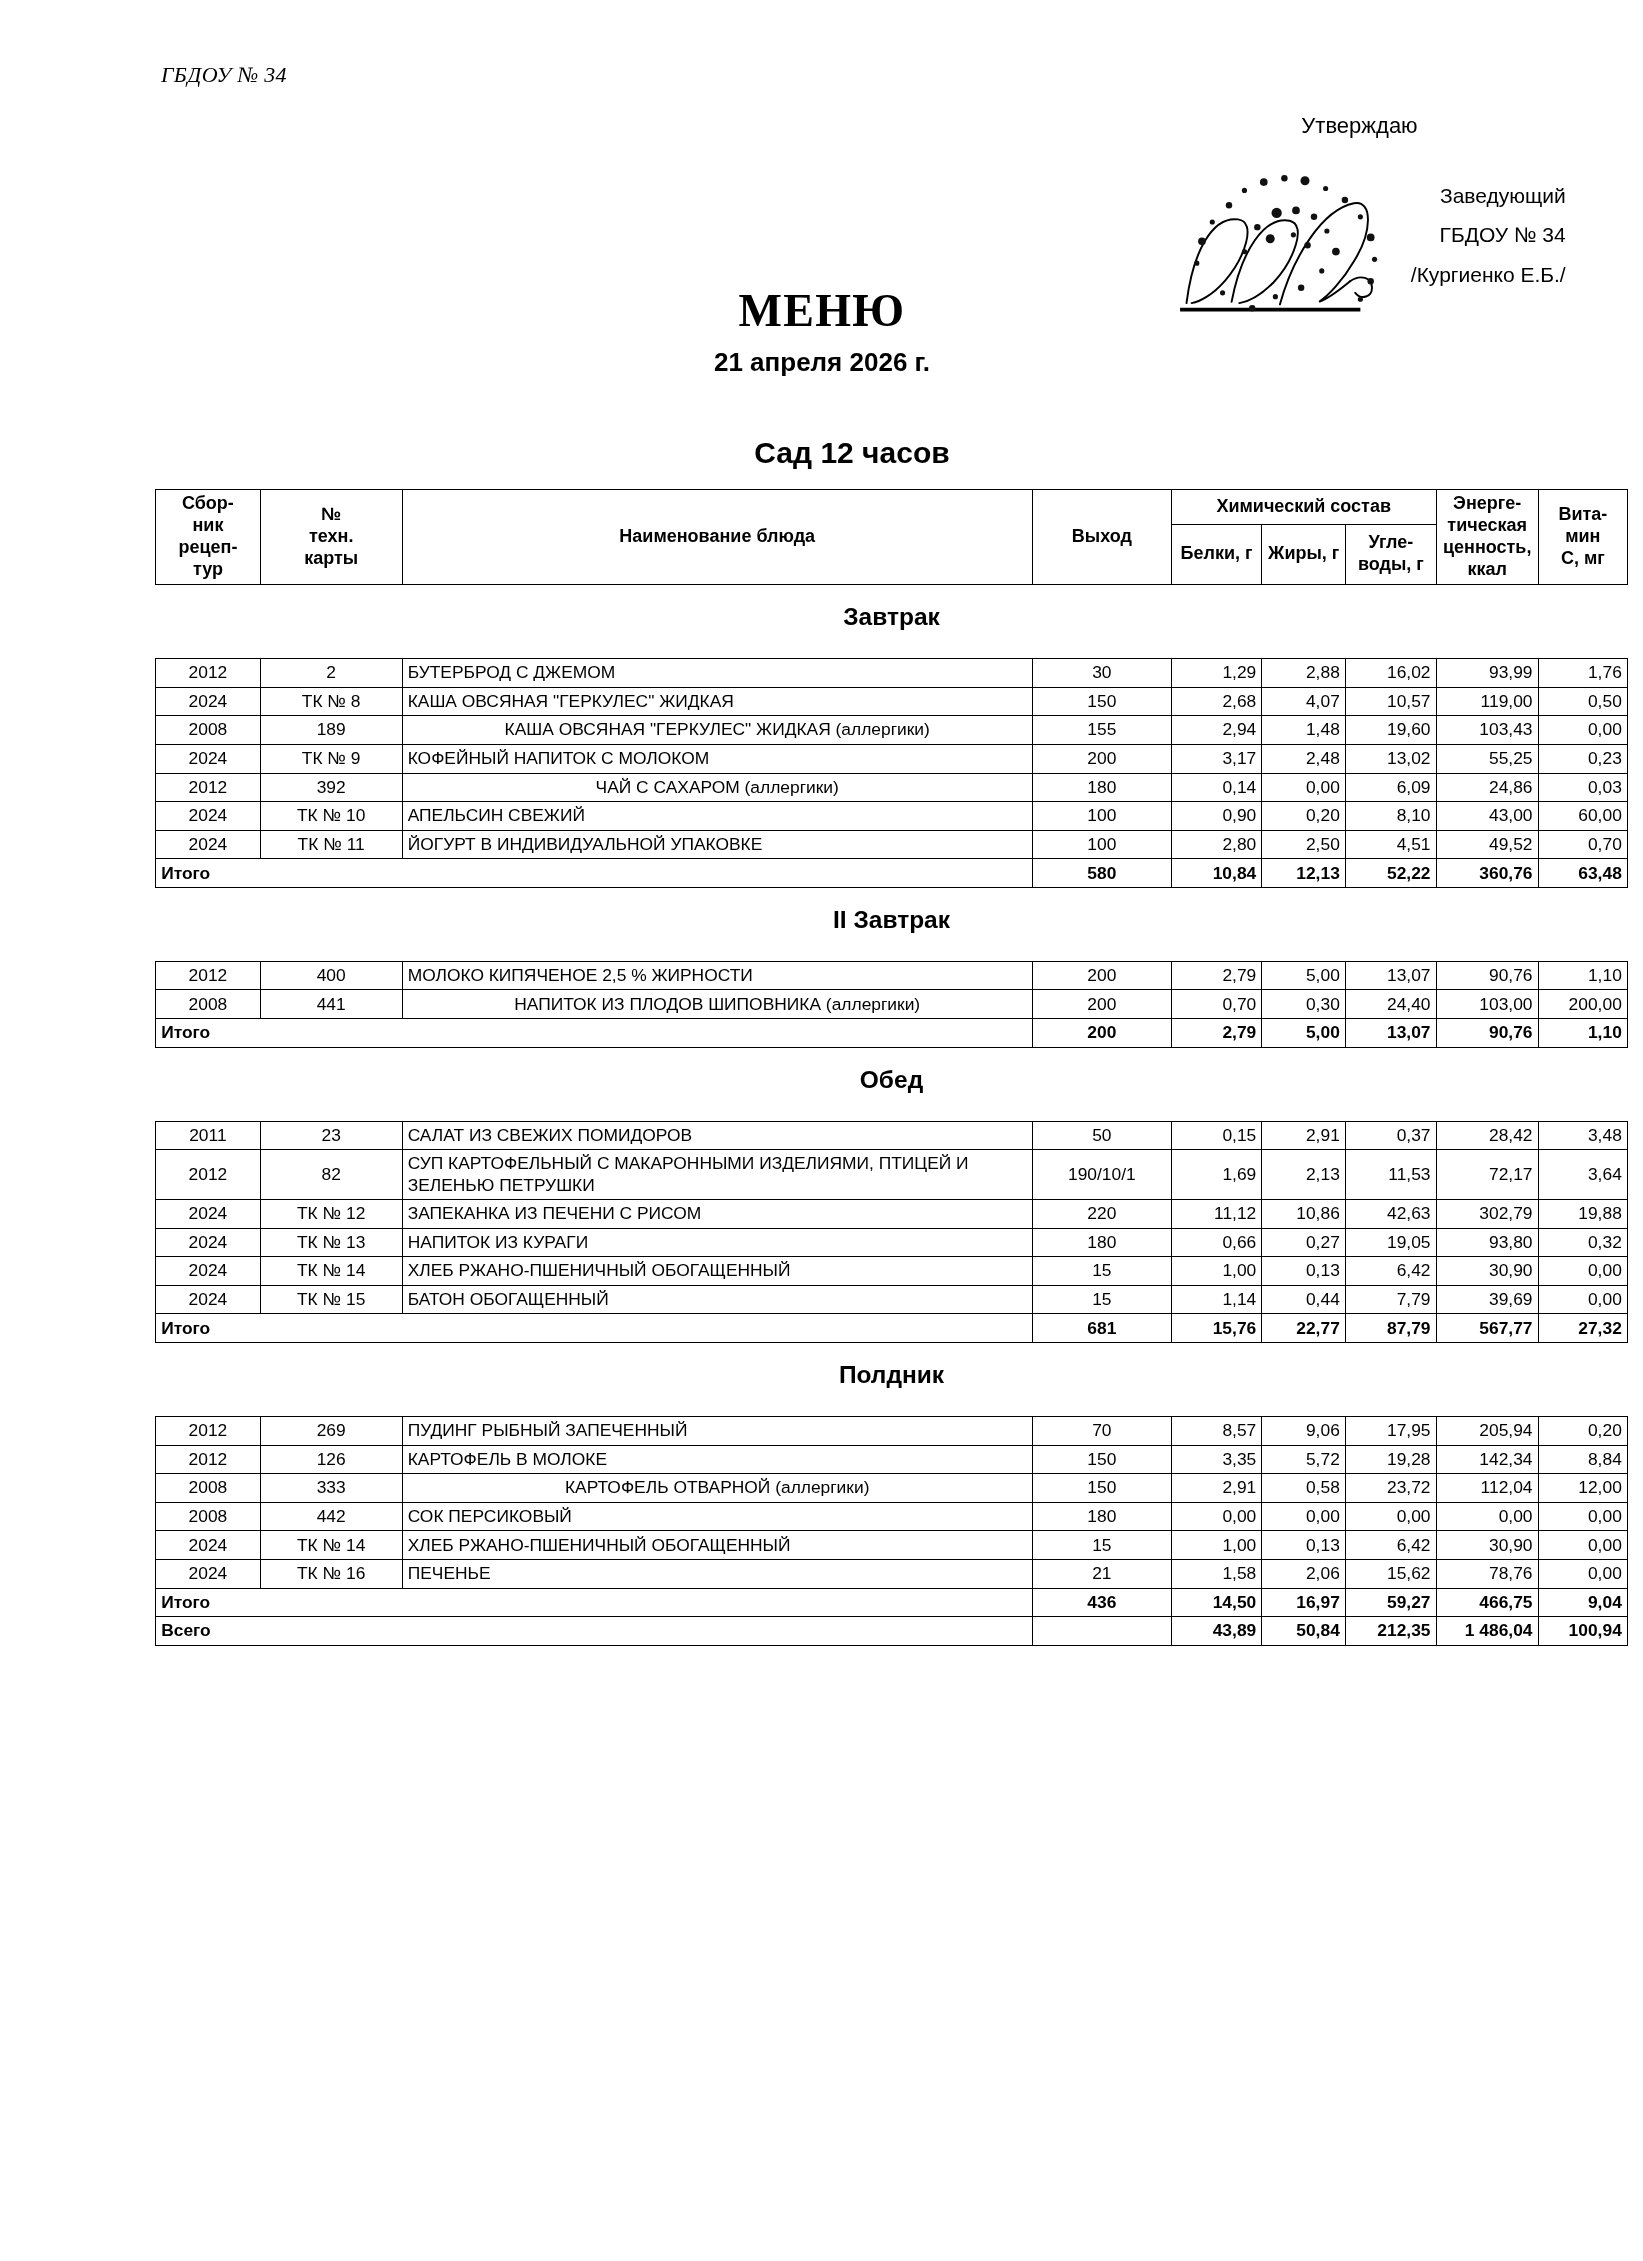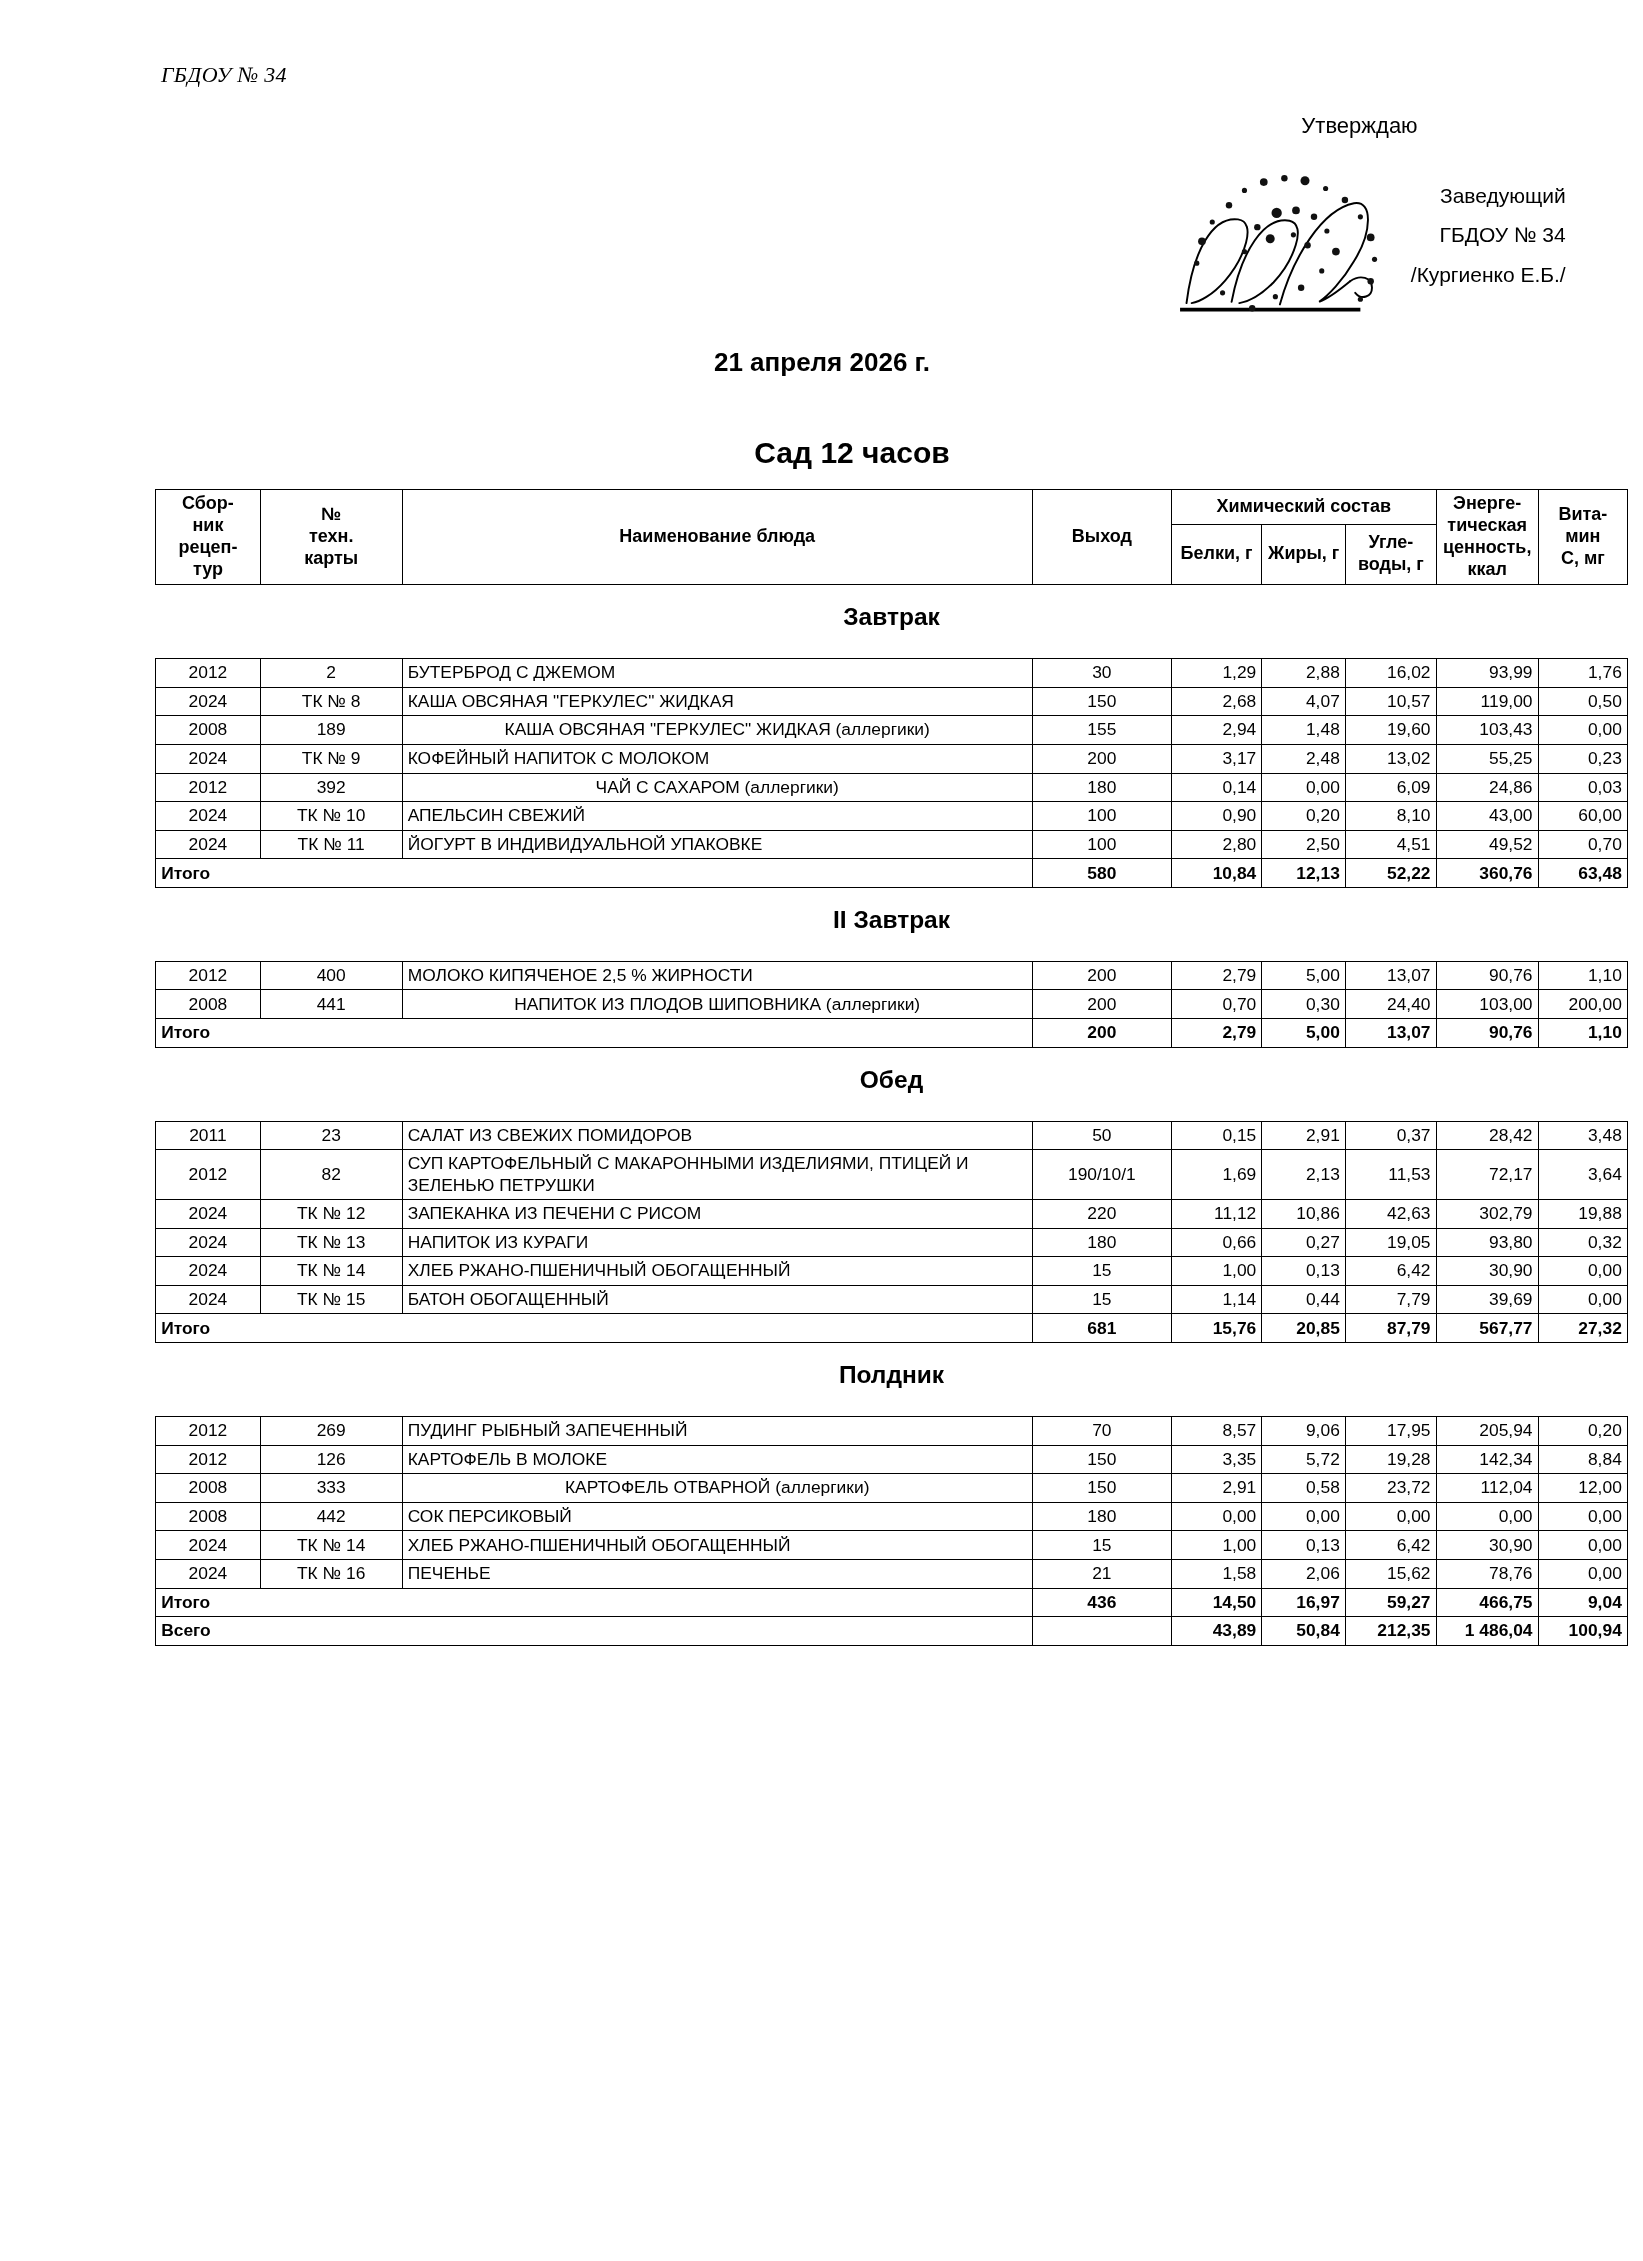--- a/index.html
+++ b/index.html
@@ -141,20 +141,21 @@
         <circle cx="262" cy="150" r="6"></circle>
           <circle cx="240" cy="180" r="4"></circle>
           <circle cx="208" cy="206" r="5"></circle>
         <circle cx="168" cy="220" r="4"></circle>
           <circle cx="132" cy="238" r="5"></circle>
           <circle cx="86" cy="214" r="4"></circle>
       </g>
     </svg>
   </div>
 
+  <div class="title-menu">МЕНЮ</div>
   <div class="title-date">21 апреля 2026 г.</div>
   <div class="title-group">Сад 12 часов</div>
 
   <table class="menu">
     <colgroup>
       <col class="c-sb">
         <col class="c-tk">
         <col class="c-nm">
         <col class="c-out">
       <col class="c-p">
@@ -390,21 +391,21 @@
           <td class="num">1,14</td>
           <td class="num">0,44</td>
           <td class="num">7,79</td>
           <td class="num">39,69</td>
           <td class="num">0,00</td>
         </tr>
         <tr class="total">
           <td colspan="3" class="total-label">Итого</td>
           <td class="ctr">681</td>
           <td class="num">15,76</td>
-          <td class="num">20,85</td>
+          <td class="num">22,77</td>
           <td class="num">87,79</td>
           <td class="num">567,77</td>
           <td class="num">27,32</td>
         </tr>
         <tr class="section">
           <td colspan="9">Полдник</td>
         </tr>
         <tr>
           <td class="ctr">2012</td>
           <td class="ctr">269</td>

